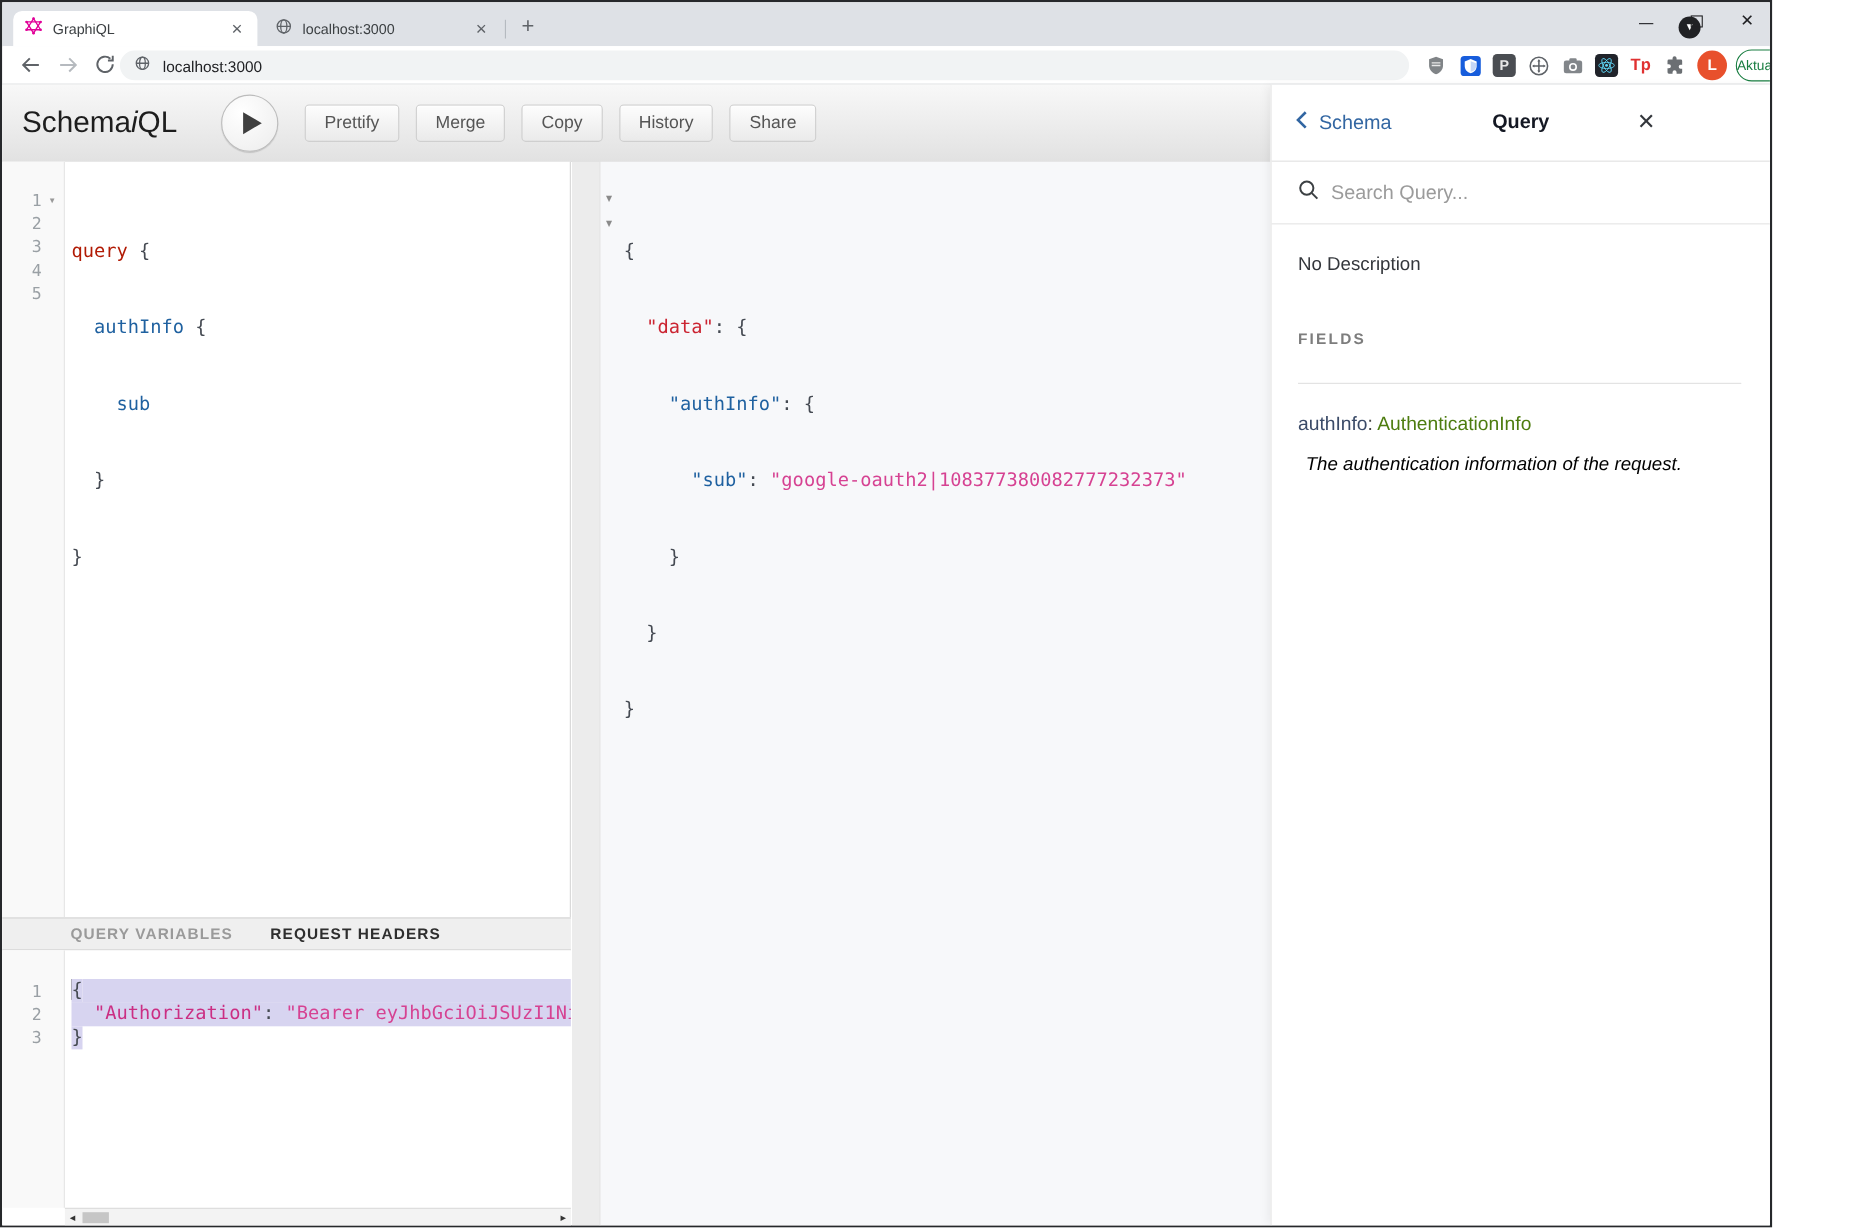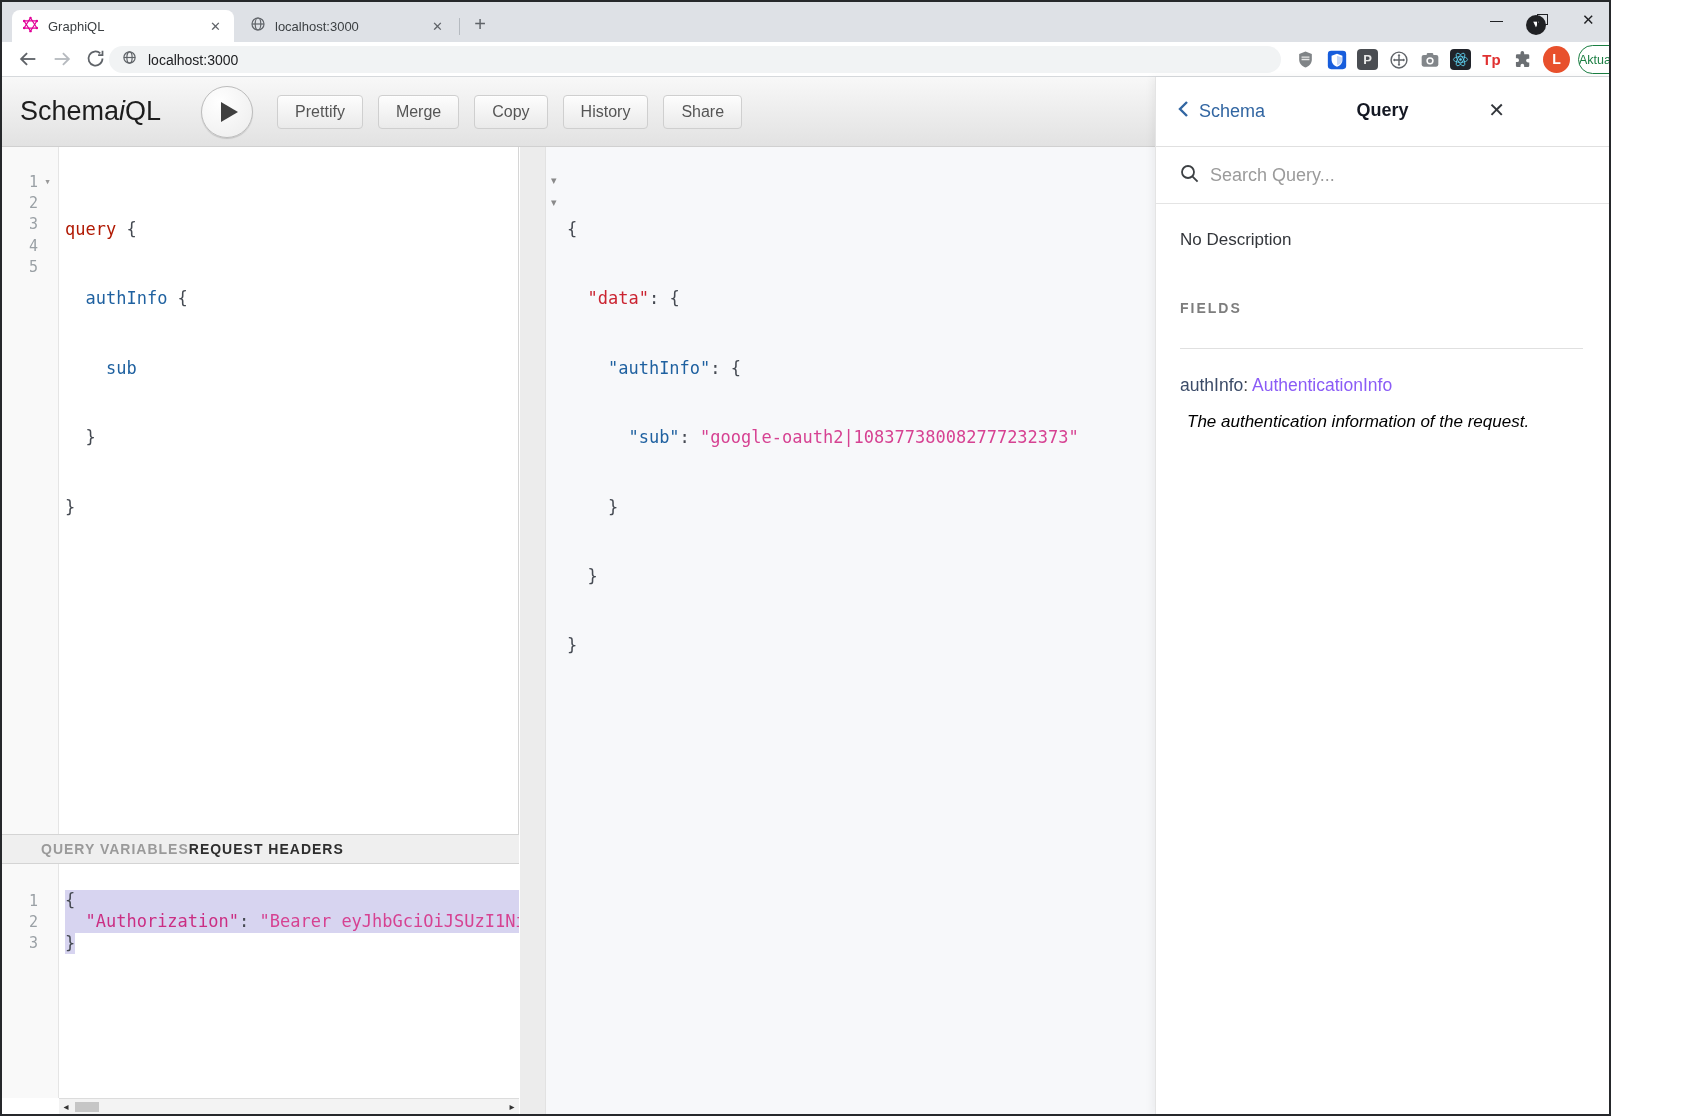--- a/index.html
+++ b/index.html
@@ -60,21 +60,21 @@
   .cline { white-space:pre; height:21.4px;margin-top:48px; }
 
   .dragbar { position:absolute; left:518px; top:70px; width:26px; bottom:0; background:#ececec; border-right:1px solid #e2e2e2; }
 
   .resultpane { position:absolute; left:544px; top:70px; width:609px; bottom:0; background:#f7f8fa; }
   .resultcode { padding:24px 0 0 21px; font-family:"DejaVu Sans Mono", monospace; font-size:17px; line-height:21.4px; }
   .rfold { position:absolute; left:5px; color:#8a8a8a; font-size:11px; }
   .rfold1 { top:27px; } .rfold2 { top:49px; }
 
   .secondary { position:absolute; left:0; top:757px; width:517px; bottom:0; background:#fff; }
-  .sectabbar { position:absolute; left:0; top:0; right:0; height:30px; background:#efefef; border-top:1px solid #d4d4d4; border-bottom:1px solid #d4d4d4; display:flex; align-items:center; padding-left:39px; }
+  .sectabbar { position:absolute; left:0; top:0; right:0; height:30px; background:#efefef; border-top:1px solid #d4d4d4; border-bottom:1px solid #d4d4d4; display:flex; align-items:center; gap:34px; padding-left:62px; }
   .sectab { font-size:14px; font-weight:bold; letter-spacing:1px; }
   .sectab.inactive { color:#9a9a9a; }
   .sectab.active { color:#2e2e2e; }
   .hdreditor { position:absolute; left:0; top:30px; right:0; bottom:16px; background:#fff; }
   .hdreditor .gutter { padding-top:26px; }
   .hdreditor .codecol { padding-top:26px; }
   .hl { background:#d7d4f0; }
   .hline { display:flex; white-space:pre; height:21.4px; }
   .hfill { flex:1; background:#d7d4f0; }
   .caret { display:inline-block; width:2px; height:19px; background:#111; vertical-align:-3px; margin-right:-2px; }
@@ -92,21 +92,21 @@
   .docsearch { height:57px; border-bottom:1px solid #e4e4e4; display:flex; align-items:center; padding-left:24px; gap:11px; }
   .docsearch input { border:0; outline:0; font-size:18px; color:#333; width:340px; background:transparent; font-family:"Liberation Sans", sans-serif; }
   .docsearch input::placeholder { color:#9b9b9b; }
   .docbody { padding:26px 26px 0 24px; }
   .nodesc { font-size:17px; color:#33363b; }
   .fieldsh { margin-top:50px; font-size:14px; font-weight:bold; letter-spacing:2px; color:#7d7d7d; }
   .docbody hr { margin-top:32px; border:0; border-top:1px solid #e0e0e0; }
   .fieldline { margin-top:26px; font-size:17.5px; }
   .fieldname { color:#3b4b68; }
   .fieldcolon { color:#444; }
-  .fieldtype { color:#8b5cf6; }
+  .fieldtype { color:#4d7c0f; }
   .fielddesc { margin-top:16px; margin-left:7px; font-style:italic; color:#000000; font-size:17px; }
 
   
   .tok-kw { color:#b11a04; }
   .tok-prop { color:#1f61a0; }
   .tok-punc { color:#454a52; }
   .tok-str { color:#d64292; }
   .tok-keyred { color:#cb2431; }
   .tok-keymag { color:#cb2e83; }
 </style>

